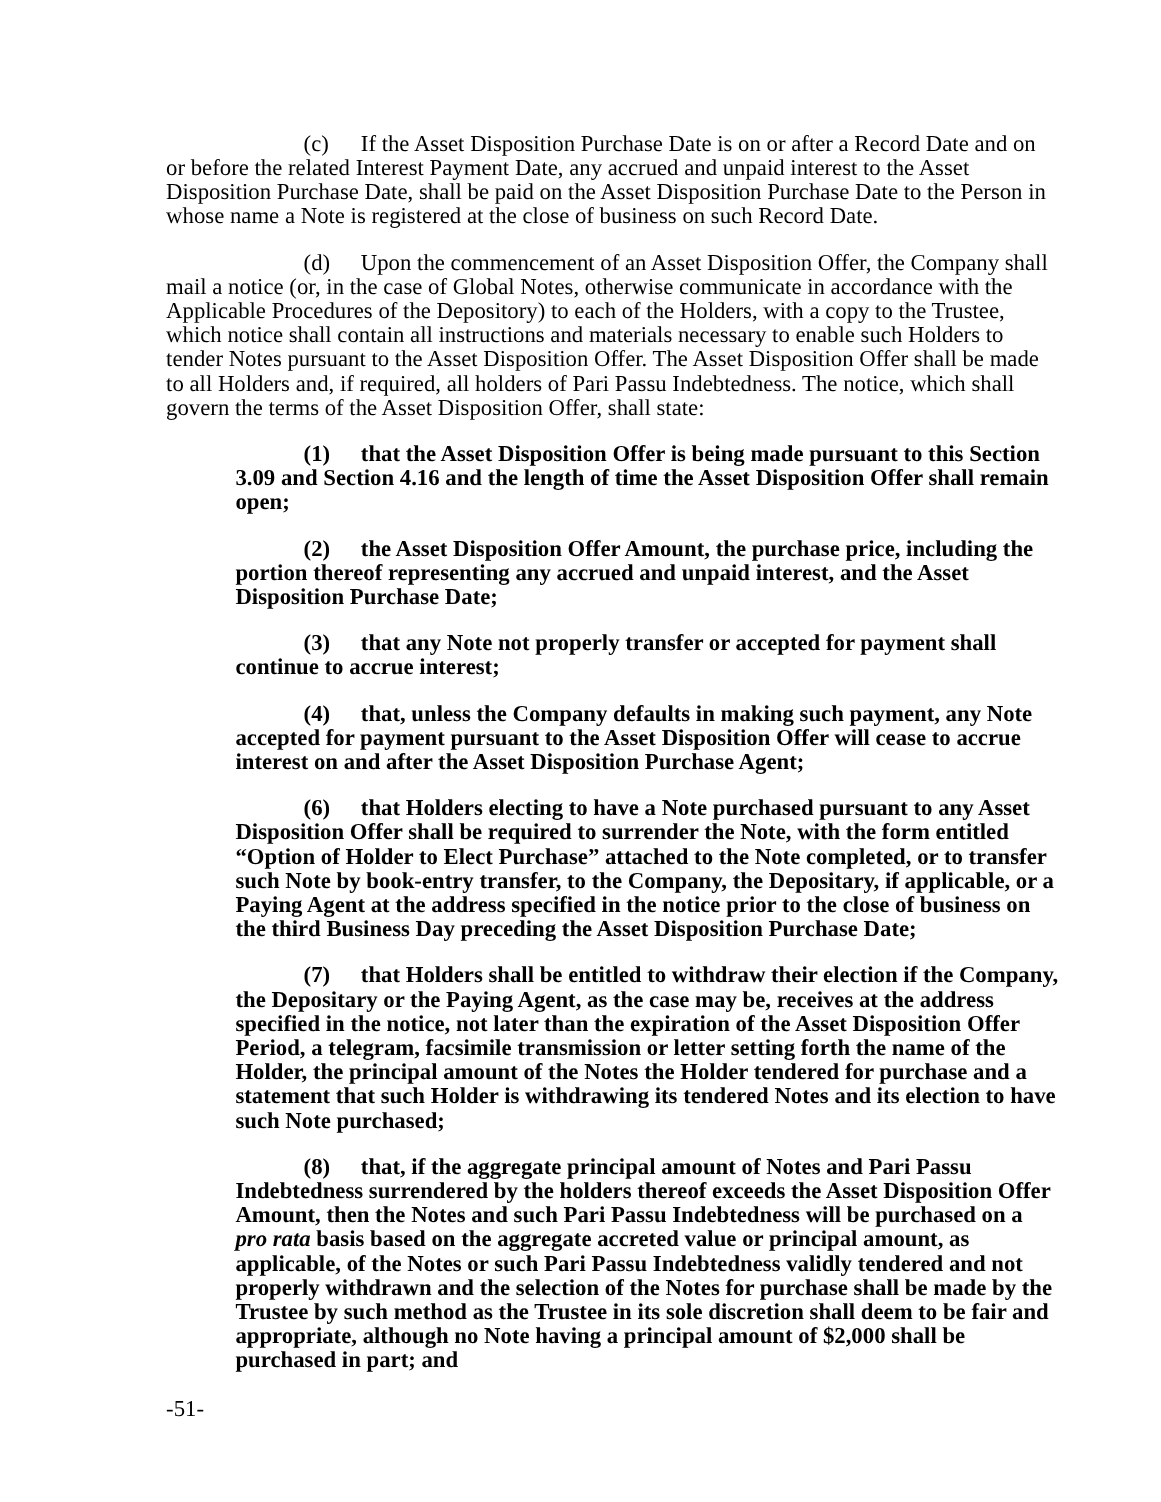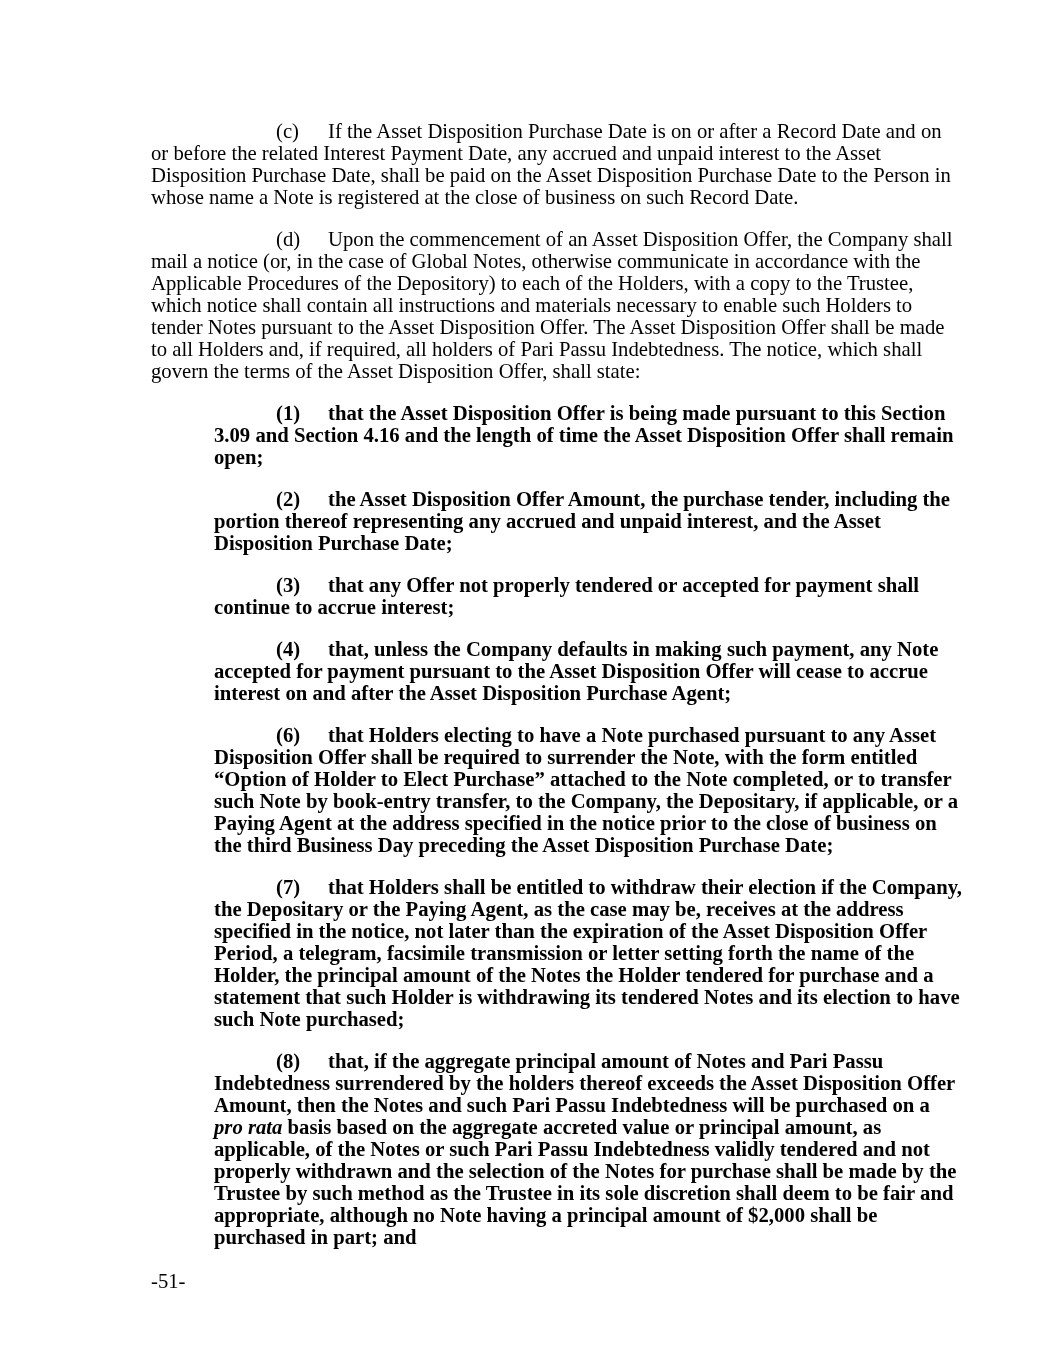--- a/index.html
+++ b/index.html
@@ -50,23 +50,23 @@
 <body>
 
 <div class="page">
 
   <p class="para"><span class="plabel">(c)</span><span>If the Asset Disposition Purchase Date is on or after a Record Date and on or before the related Interest Payment Date, any accrued and unpaid interest to the Asset Disposition Purchase Date, shall be paid on the Asset Disposition Purchase Date to the Person in whose name a Note is registered at the close of business on such Record Date.</span></p>
 
   <p class="para"><span class="plabel">(d)</span><span>Upon the commencement of an Asset Disposition Offer, the Company shall mail a notice (or, in the case of Global Notes, otherwise communicate in accordance with the Applicable Procedures of the Depository) to each of the Holders, with a copy to the Trustee, which notice shall contain all instructions and materials necessary to enable such Holders to tender Notes pursuant to the Asset Disposition Offer. The Asset Disposition Offer shall be made to all Holders and, if required, all holders of Pari Passu Indebtedness. The notice, which shall govern the terms of the Asset Disposition Offer, shall state:</span></p>
 
   <p class="item"><span class="plabel">(1)</span><span>that the Asset Disposition Offer is being made pursuant to this Section 3.09 and Section 4.16 and the length of time the Asset Disposition Offer shall remain open;</span></p>
 
-  <p class="item"><span class="plabel">(2)</span><span>the Asset Disposition Offer Amount, the purchase tender, including the portion thereof representing any accrued and unpaid interest, and the Asset Disposition Purchase Date;</span></p>
+  <p class="item"><span class="plabel">(2)</span><span>the Asset Disposition Offer Amount, the purchase price, including the portion thereof representing any accrued and unpaid interest, and the Asset Disposition Purchase Date;</span></p>
 
-  <p class="item"><span class="plabel">(3)</span><span>that any Offer not properly tendered or accepted for payment shall continue to accrue interest;</span></p>
+  <p class="item"><span class="plabel">(3)</span><span>that any Note not properly transfer or accepted for payment shall continue to accrue interest;</span></p>
 
   <p class="item"><span class="plabel">(4)</span><span>that, unless the Company defaults in making such payment, any Note accepted for payment pursuant to the Asset Disposition Offer will cease to accrue interest on and after the Asset Disposition Purchase Agent;</span></p>
 
 
   <p class="item"><span class="plabel">(6)</span><span>that Holders electing to have a Note purchased pursuant to any Asset Disposition Offer shall be required to surrender the Note, with the form entitled “Option of Holder to Elect Purchase” attached to the Note completed, or to transfer such Note by book-entry transfer, to the Company, the Depositary, if applicable, or a Paying Agent at the address specified in the notice prior to the close of business on the third Business Day preceding the Asset Disposition Purchase Date;</span></p>
 
   <p class="item"><span class="plabel">(7)</span><span>that Holders shall be entitled to withdraw their election if the Company, the Depositary or the Paying Agent, as the case may be, receives at the address specified in the notice, not later than the expiration of the Asset Disposition Offer Period, a telegram, facsimile transmission or letter setting forth the name of the Holder, the principal amount of the Notes the Holder tendered for purchase and a statement that such Holder is withdrawing its tendered Notes and its election to have such Note purchased;</span></p>
 
   <p class="item"><span class="plabel">(8)</span><span>that, if the aggregate principal amount of Notes and Pari Passu Indebtedness surrendered by the holders thereof exceeds the Asset Disposition Offer Amount, then the Notes and such Pari Passu Indebtedness will be purchased on a </span><span class="ital">pro rata</span><span> basis based on the aggregate accreted value or principal amount, as applicable, of the Notes or such Pari Passu Indebtedness validly tendered and not properly withdrawn and the selection of the Notes for purchase shall be made by the Trustee by such method as the Trustee in its sole discretion shall deem to be fair and appropriate, although no Note having a principal amount of $2,000 shall be purchased in part; and</span></p>
 

